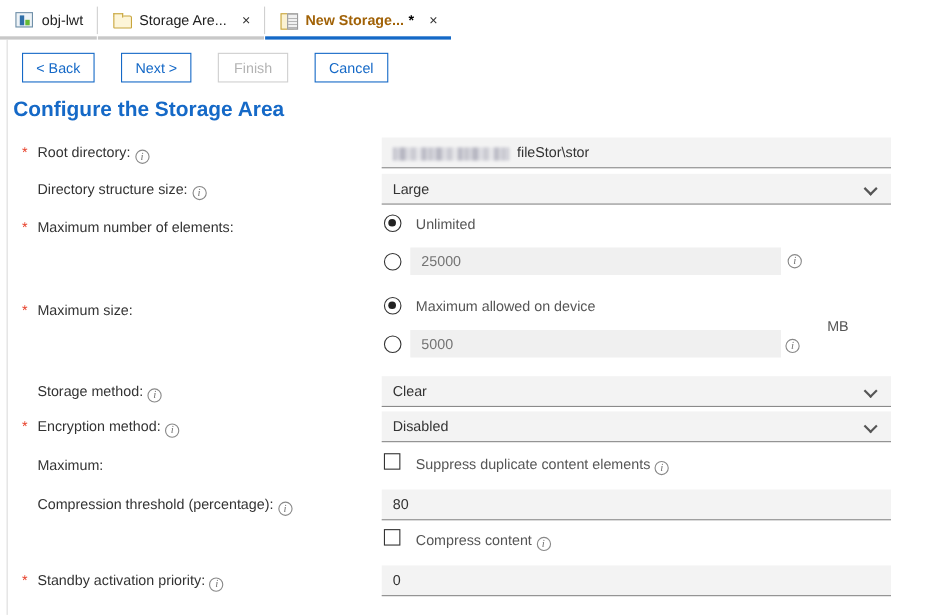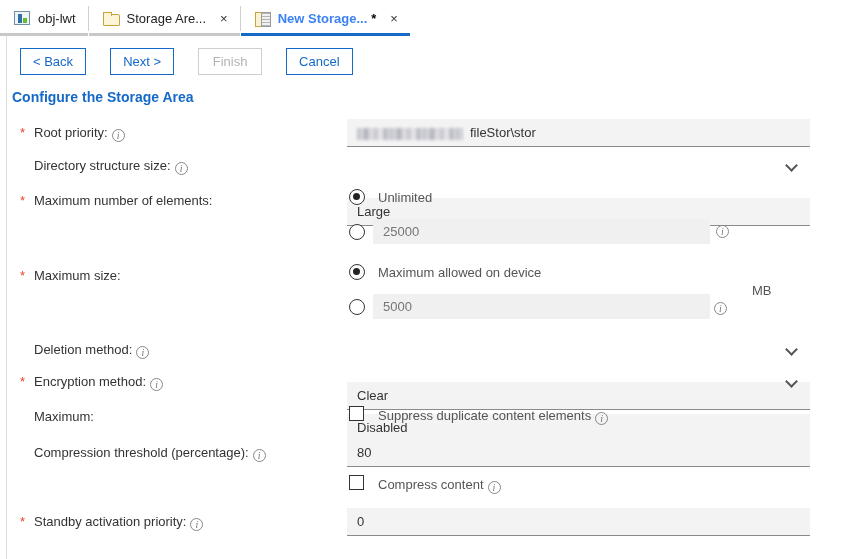--- a/index.html
+++ b/index.html
@@ -24,21 +24,21 @@
     align-items: center;
     gap: 8px;
     padding: 0 12px 0 14px;
     font-size: 13px;
     color: #1a1a1a;
     position: relative;
     cursor: default;
     white-space: nowrap;
   }
   .tab .tab-label { font-size: 13px; color: #222; }
-  .tab.active .tab-label { font-weight: bold; color: #3b82f6; }
+  .tab.active .tab-label { font-weight: bold; color: #a16207; }
   .tab .tab-dirty { font-size: 13px; color: #000; font-weight: bold; margin-left: -4px; }
   .tab .tab-close {
     font-size: 13px;
     color: #333;
     margin-left: 6px;
     line-height: 1;
     cursor: pointer;
   }
   .tab-underline {
     position: absolute;
@@ -158,21 +158,21 @@
   }
   .btn.disabled {
     border-color: #cfcfcf;
     color: #b3b3b3;
     cursor: default;
   }
 
   
   .section-title {
     margin: 14px 0 0 12px;
-    font-size: 14px;
+    font-size: 19px;
     font-weight: bold;
     color: #1569c7;
   }
 
   
   .form {
     position: relative;
     margin-top: 14px;
   }
   .row {
@@ -220,21 +220,21 @@
     border: none;
     border-bottom: 1px solid #8a8a8a;
     font-size: 13px;
     color: #333333;
     font-family: "Liberation Sans", sans-serif;
     padding: 0 10px;
     outline: none;
   }
   .field.readonly { color: #333; }
   .select-wrap { position: absolute; left: 347px; width: 463px; height: 28px; }
-  .select-wrap .field { left: 0; width: 463px; margin-top: 46px; }
+  .select-wrap .field { left: 0; width: 463px; }
   .chev {
     position: absolute;
     right: 14px; top: 9px;
     width: 9px; height: 9px;
     border-right: 2px solid #555555;
     border-bottom: 2px solid #555555;
     transform: rotate(45deg);
     pointer-events: none;
   }
 
@@ -360,21 +360,21 @@
     <div class="btn">Cancel</div>
   </div>
 
   <div class="section-title">Configure the Storage Area</div>
 
   <div class="form">
 
     <div class="row" style="top:0px">
       <span class="req" style="top:7px">*</span>
       <span class="label" style="top:6px">
-        <span>Root priority:</span><span class="infoicon">i</span>
+        <span>Root directory:</span><span class="infoicon">i</span>
       </span>
       <div class="field readonly" style="top:0px"></div>
       <span class="blur" style="top:9px"></span>
       <span class="blurtext" style="top:0px">fileStor\stor</span>
     </div>
 
     <div class="row" style="top:33px">
       <span class="label" style="top:6px">
         <span>Directory structure size:</span><span class="infoicon">i</span>
       </span>
@@ -404,21 +404,21 @@
       <span class="radio-label" style="left:378px;top:3px">Maximum allowed on device</span>
 
       <span class="radio" style="left:349px;top:37px"></span>
       <input class="small-input" style="top: 32px;" disabled="" placeholder="5000">
       <span class="side-info" style="left:752px;top:22px">MB</span>
       <span class="infoicon" style="position:absolute;left:714px;top:40px;margin-left:0">i</span>
     </div>
 
     <div class="row" style="top:217px">
       <span class="label" style="top:6px">
-        <span>Deletion method:</span><span class="infoicon">i</span>
+        <span>Storage method:</span><span class="infoicon">i</span>
       </span>
       <div class="select-wrap" style="top:0px">
         <div class="field" style="position:absolute;top:0;line-height:28px;">Clear</div>
         <span class="chev"></span>
       </div>
     </div>
 
     <div class="row" style="top:249px">
       <span class="req" style="top:7px">*</span>
       <span class="label" style="top:6px">

